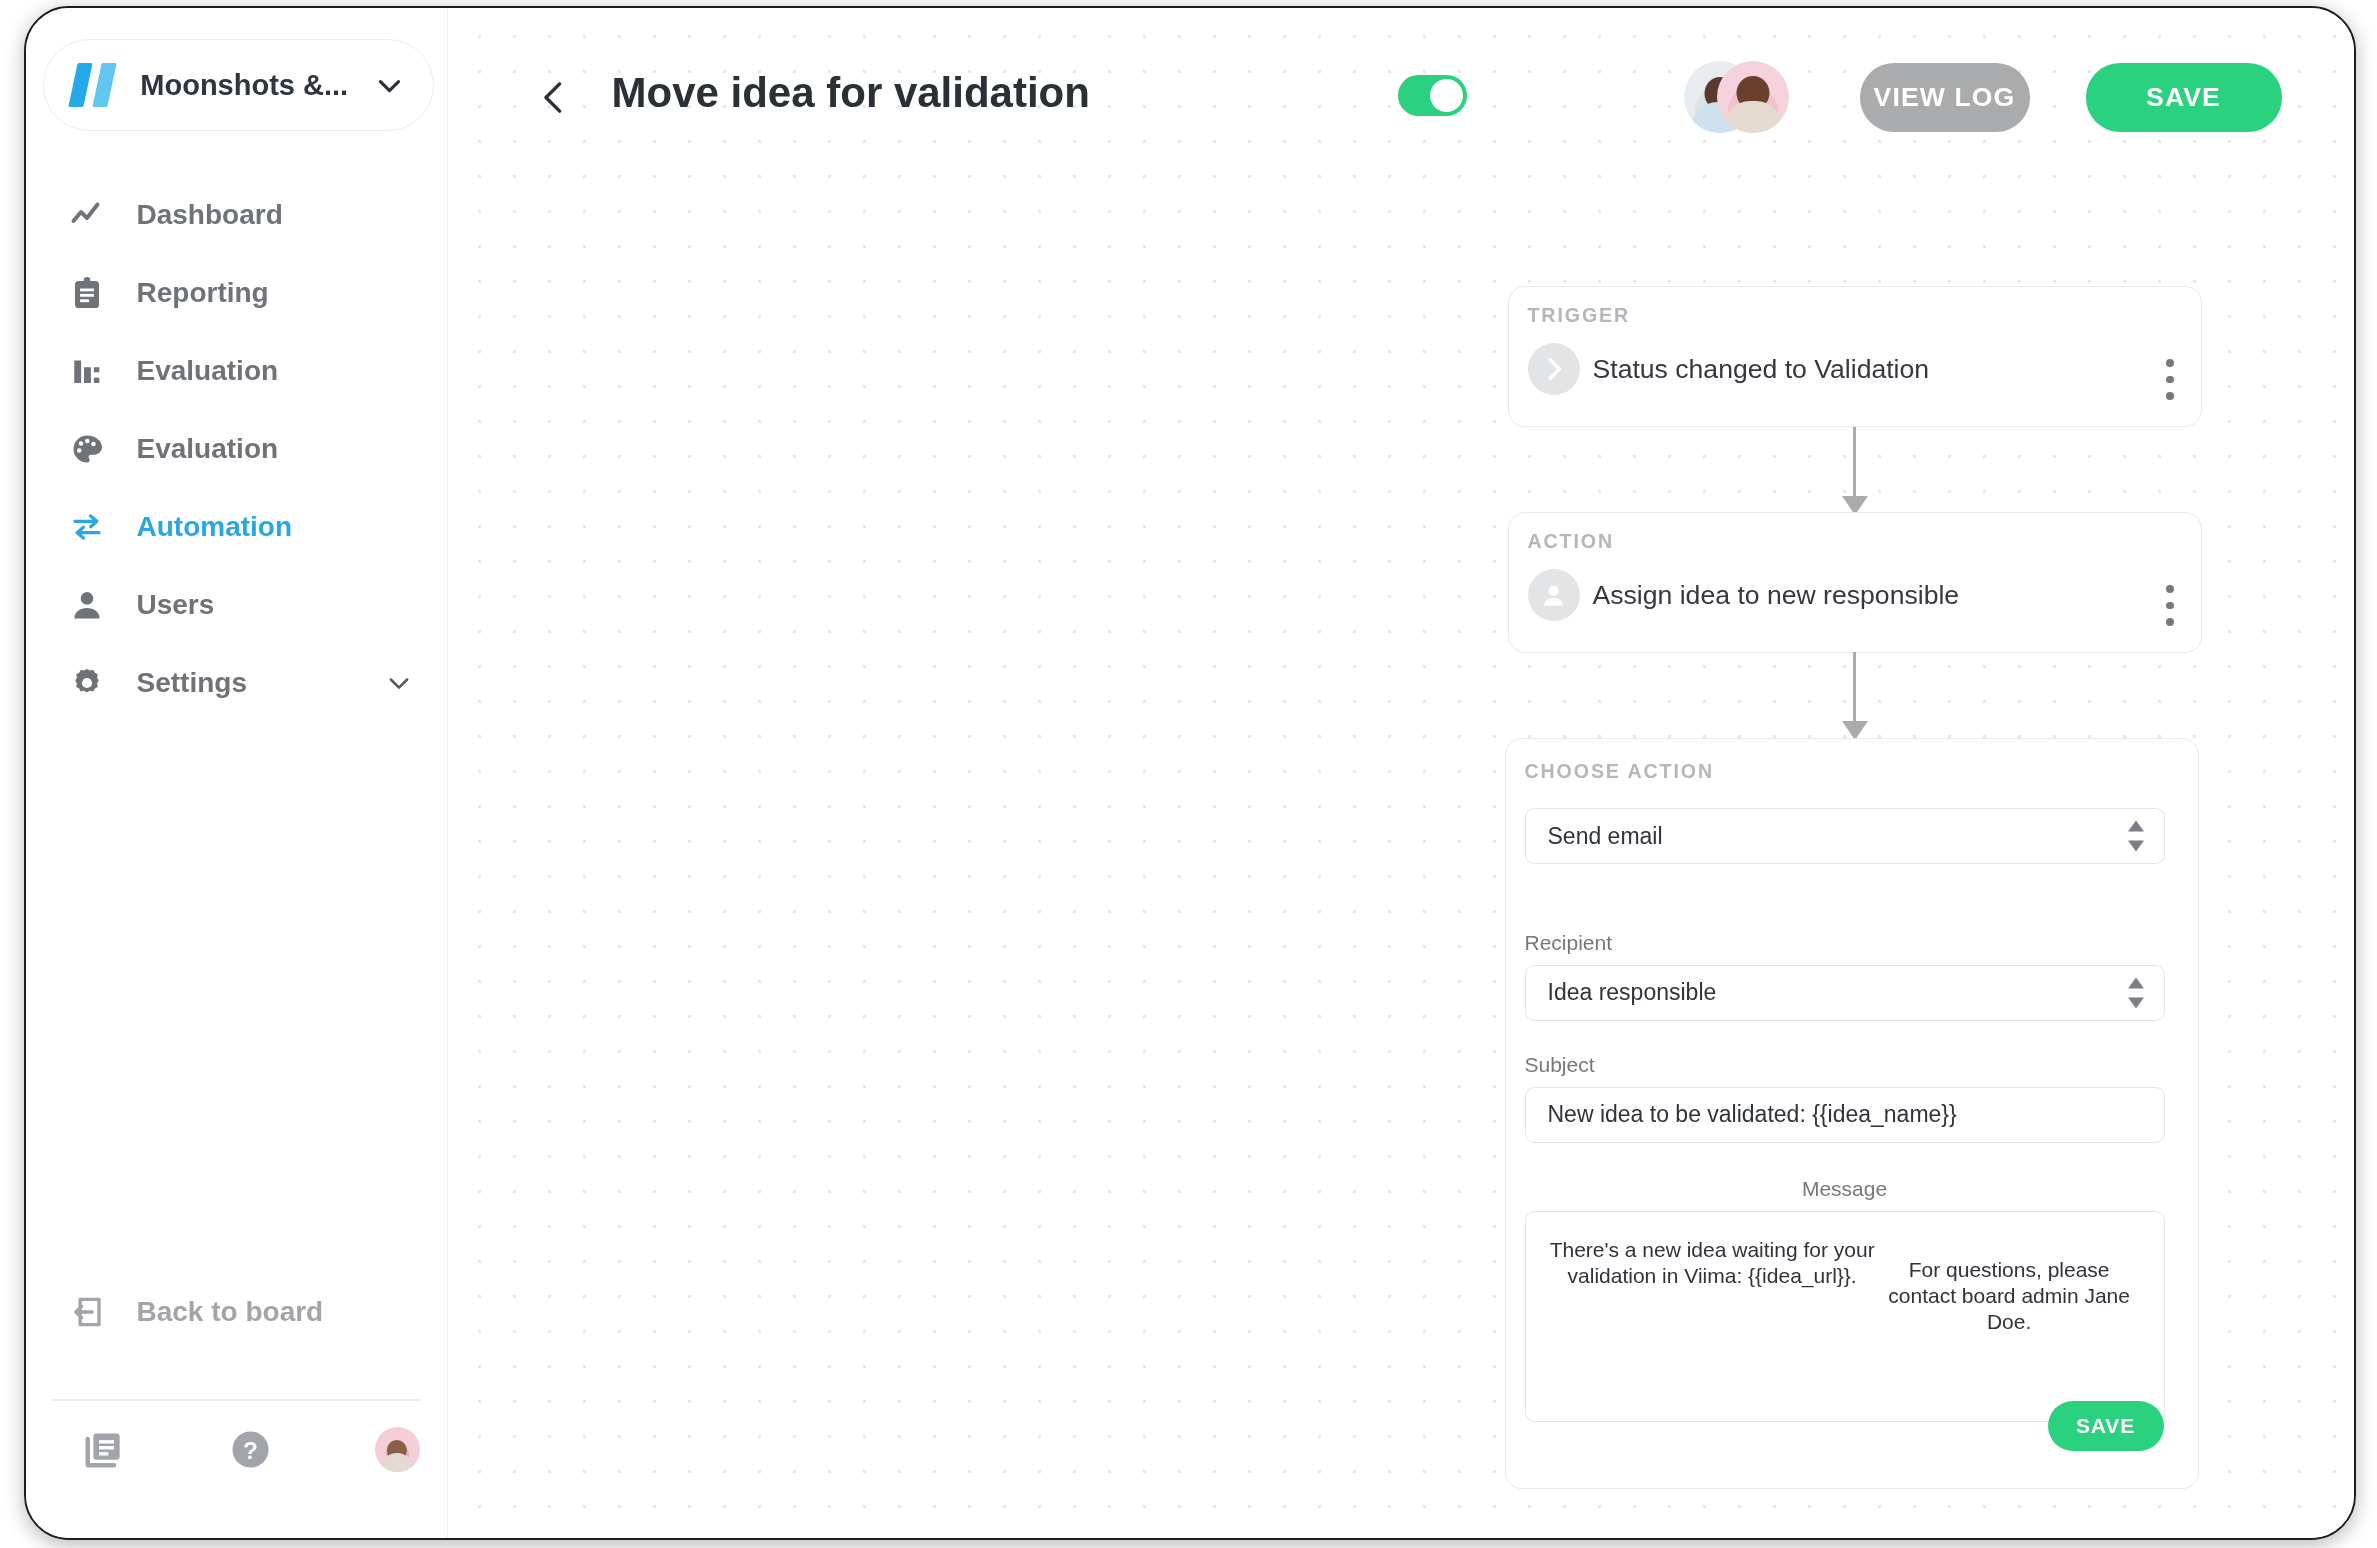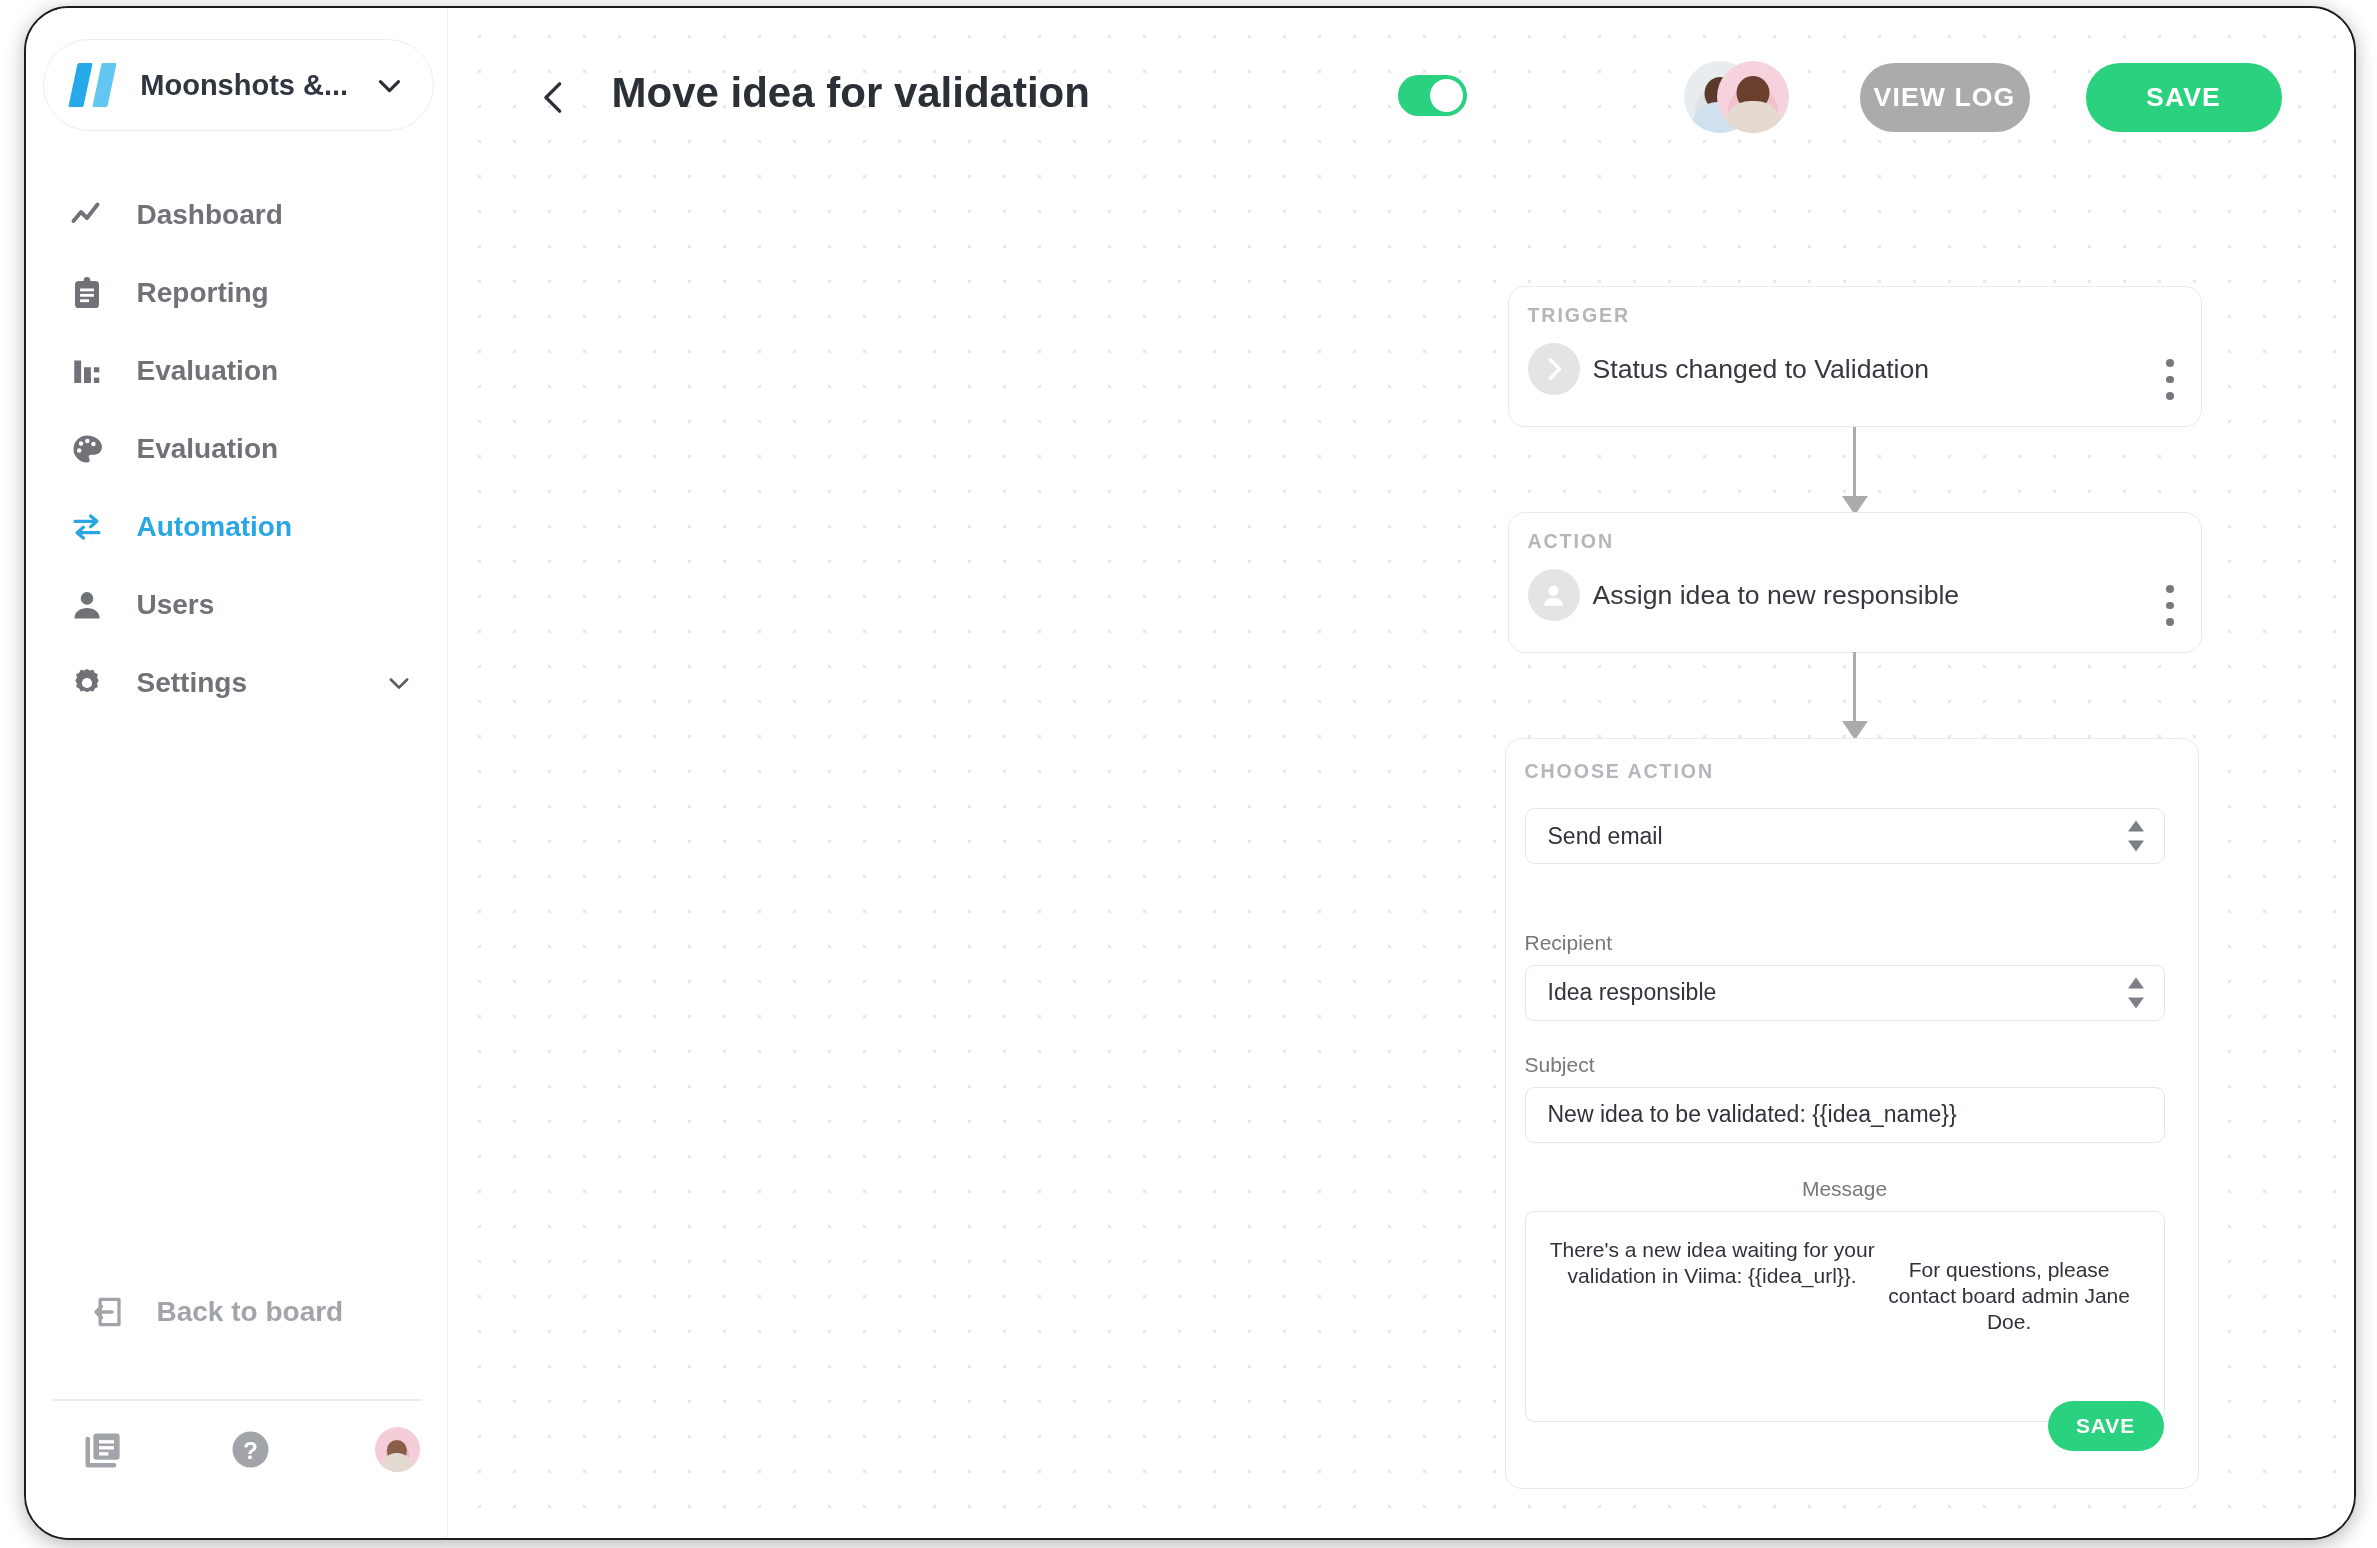--- a/index.html
+++ b/index.html
@@ -67,21 +67,21 @@
   .nav-icon { width: 39px; height: 39px; flex: none; display:flex; align-items:center; justify-content:center; }
   .nav-label {
     margin-left: 30px; font-size: 28px; font-weight: bold;
     color: #6f7276; white-space: nowrap;
   }
   .nav-item.active .nav-label { color: #29a7e4; }
   .nav-chevron { margin-left: auto; width: 28px; height: 28px; flex:none; }
 
   .back-board {
     position: absolute; left: 0; right: 0; top: 1265px;
-    display: flex; align-items: center; height: 78px; padding: 0 62px;
+    display: flex; align-items: center; height: 78px; padding: 0 42px;
     cursor: pointer;
   }
   .back-board .nav-label { color: #a1a4a8; }
 
   .sidebar-sep {
     position: absolute; left: 25px; right: 25px; top: 1391px;
     height: 1.6px; background: #ededf0;
   }
 
   .sidebar-footer {

